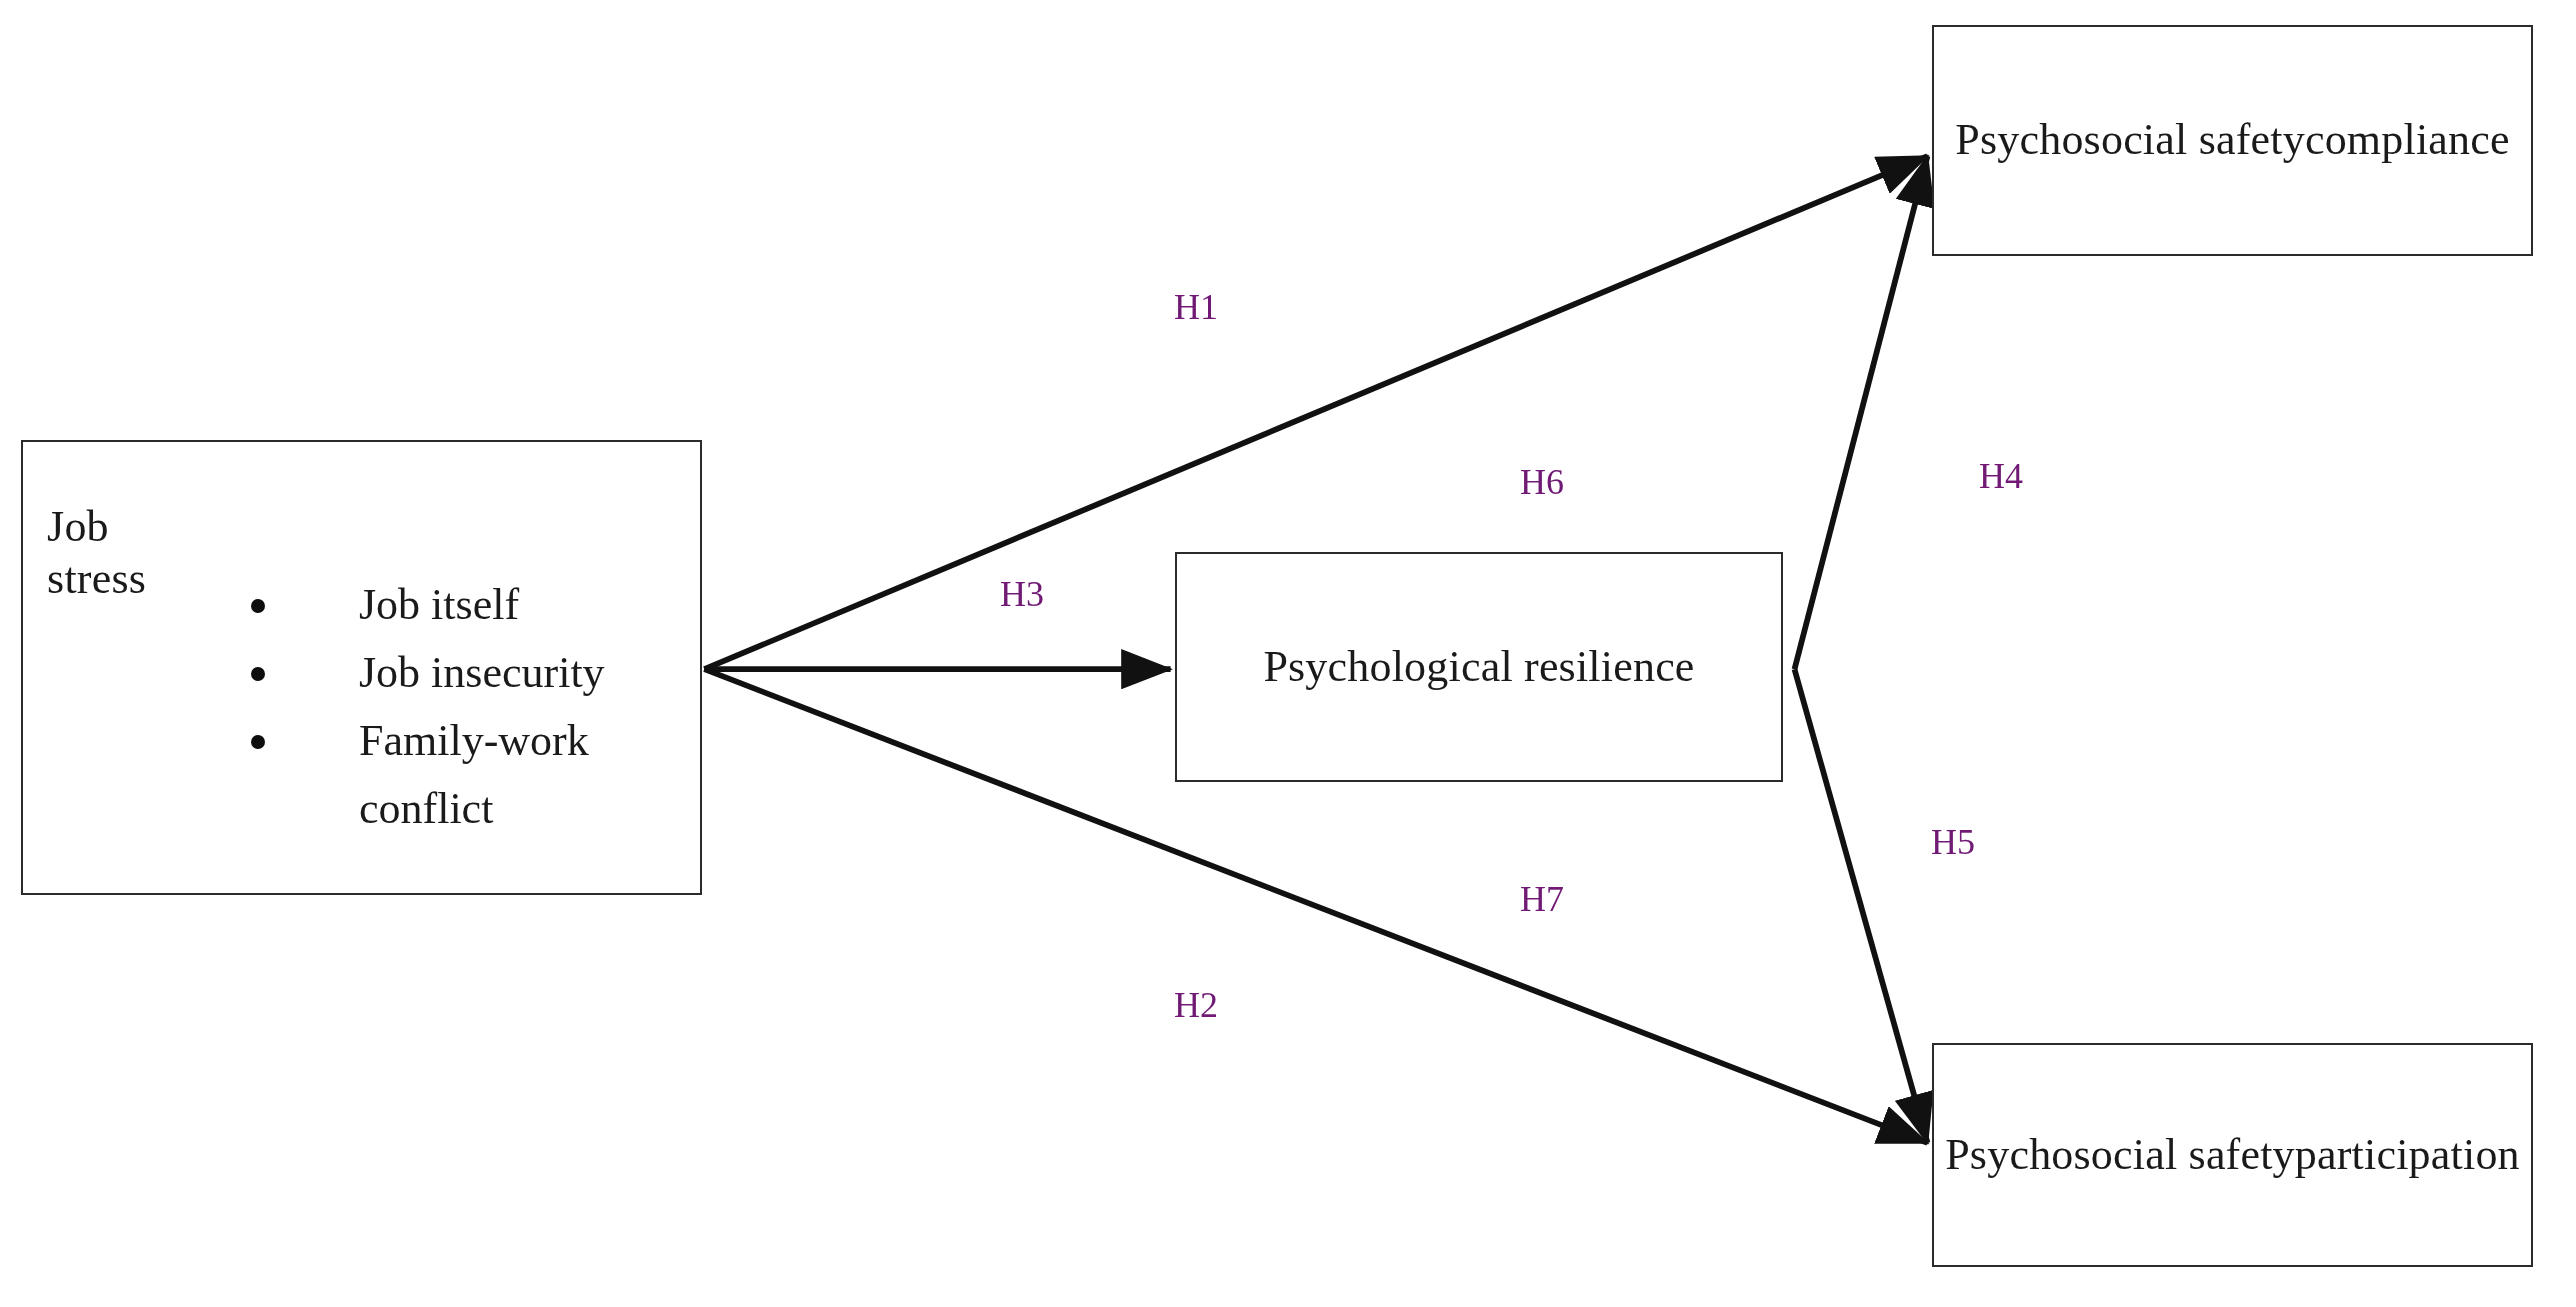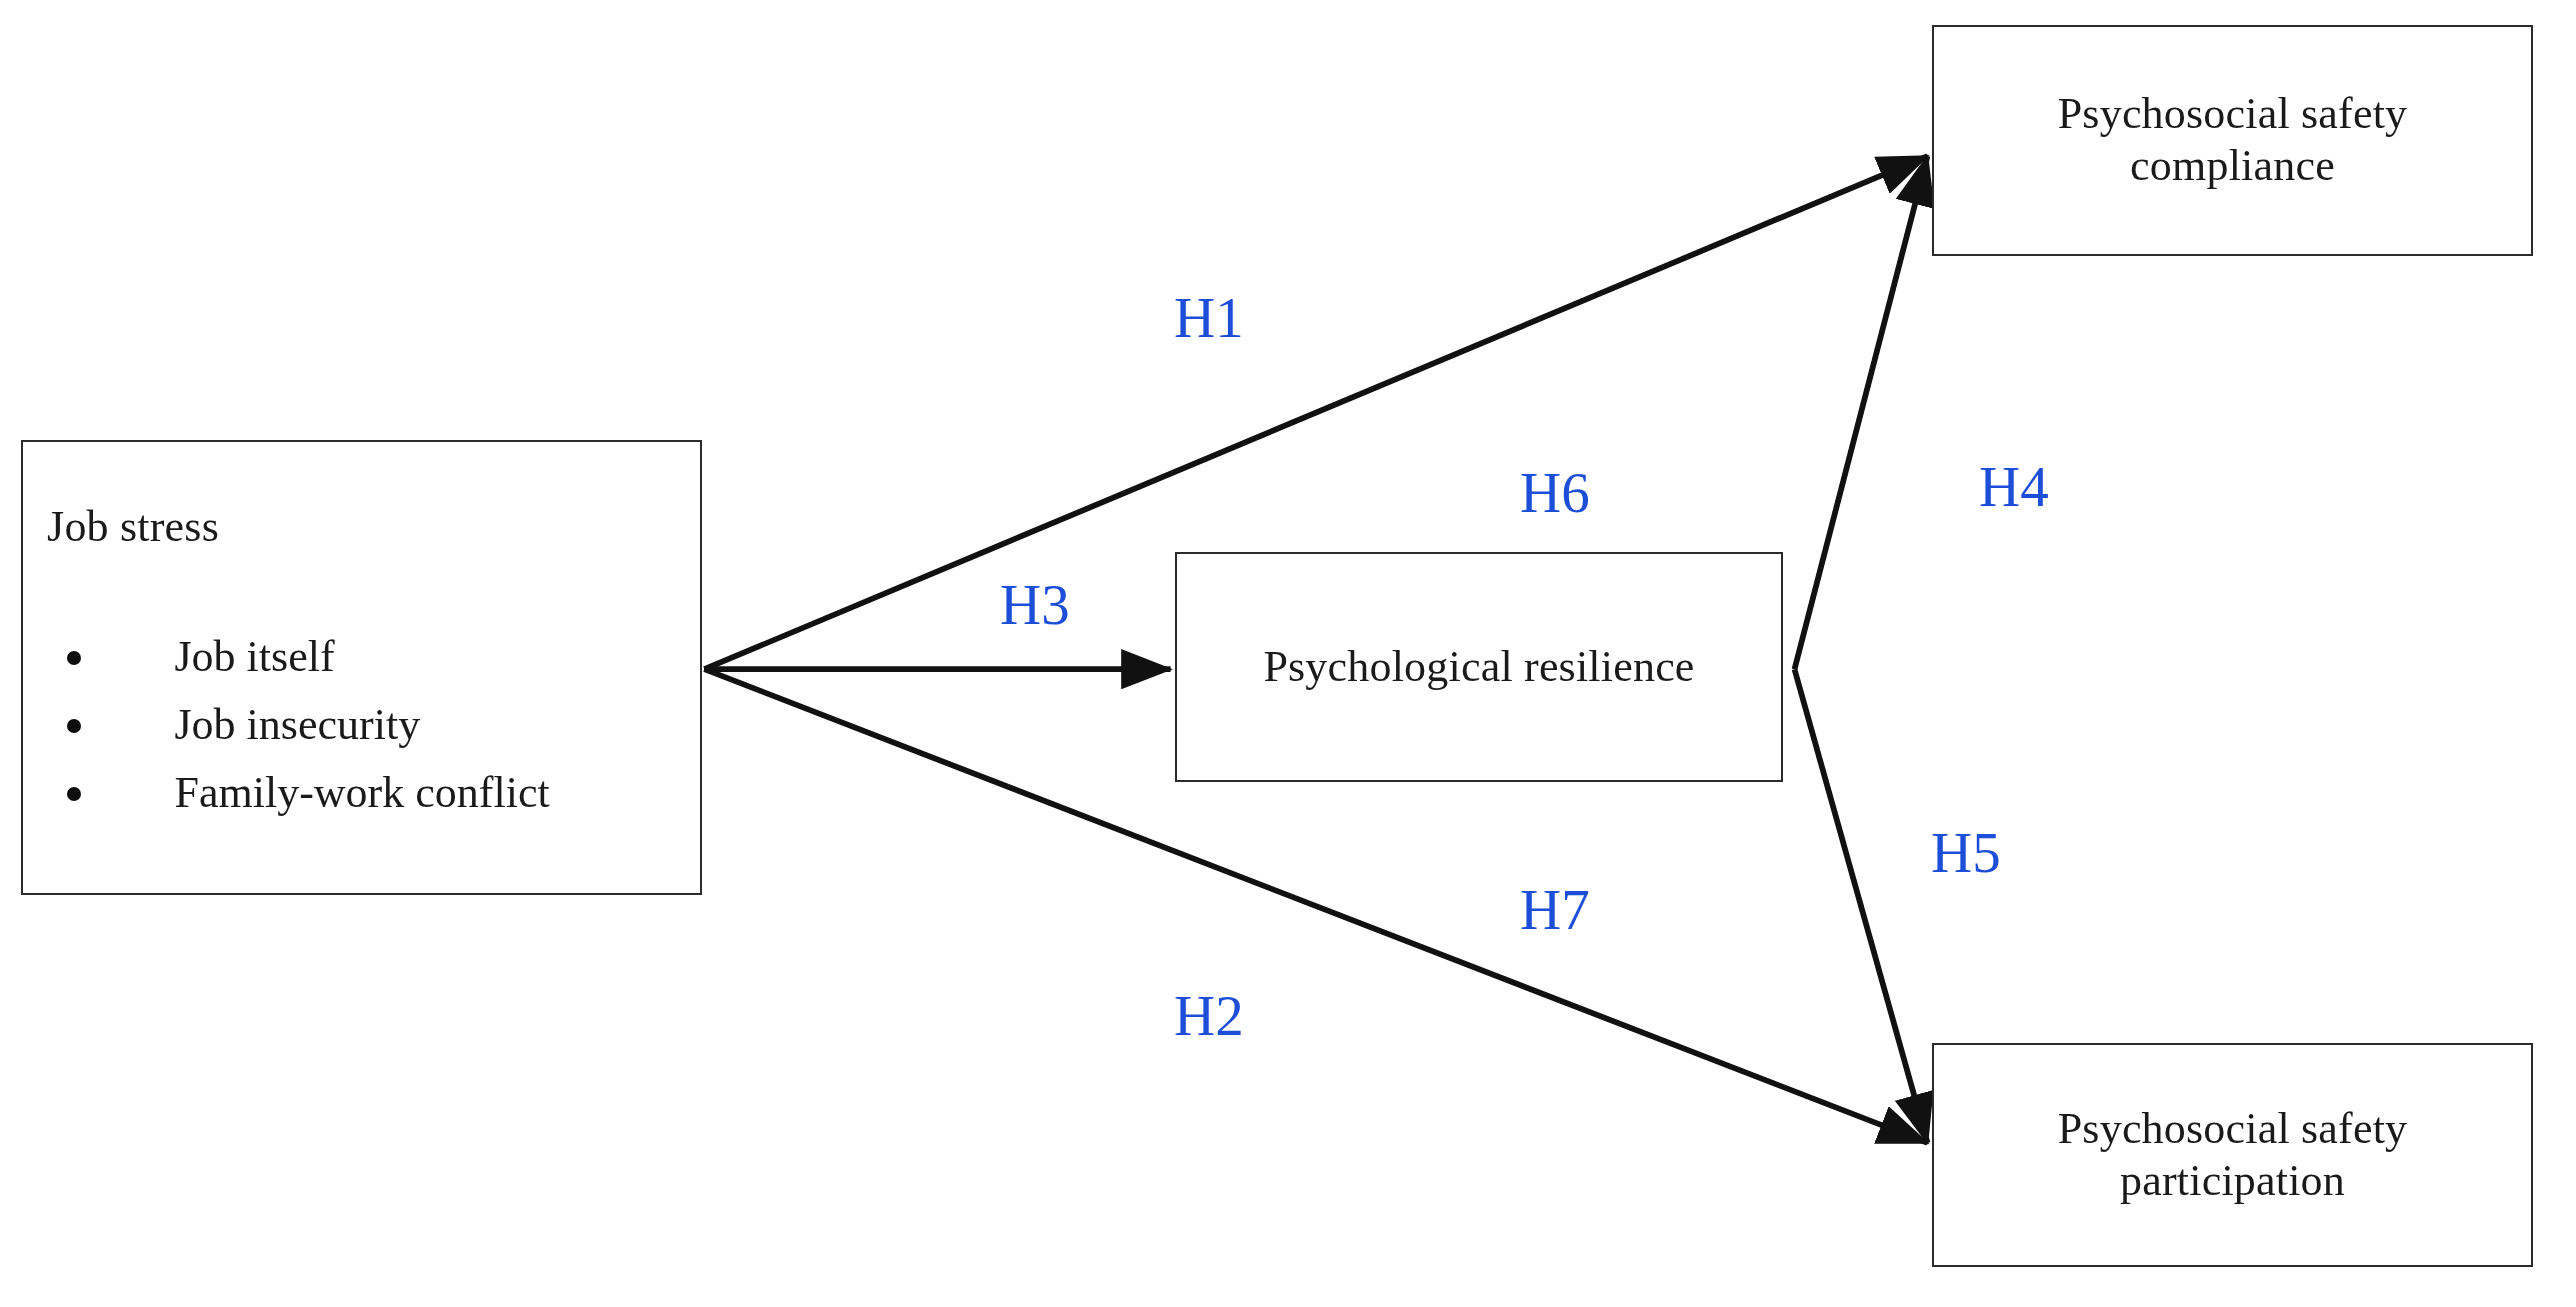--- a/index.html
+++ b/index.html
@@ -23,21 +23,21 @@
     height: 1308px;
   }
 
   
   .node {
     position: absolute;
     box-sizing: border-box;
     background: #ffffff;
     border: 2.5px solid #2b2b2b;
     display: flex;
-    flex-direction: column;
+    flex-direction: row;
     justify-content: center;
   }
   .node-center {
     align-items: center;
     text-align: center;
   }
   .node-title {
     font-size: 44px;
     line-height: 1.18;
     color: #1a1a1a;
@@ -97,23 +97,23 @@
   #node-participation {
     left: 1932px;
     top: 1043px;
     width: 601px;
     height: 224px;
   }
 
   
   .edge-label {
     position: absolute;
-    font-size: 57px;
+    font-size: 36px;
     line-height: 1;
-    color: #1d4ed8;
+    color: #701a75;
     white-space: nowrap;
   }
   #label-h1 { left: 1174px; top: 289px; }
   #label-h3 { left: 1000px; top: 576px; }
   #label-h6 { left: 1520px; top: 464px; font-family: Liberation Serif, serif; }
   #label-h4 { left: 1931px; top: 458px; margin-left: 48px; }
   #label-h7 { left: 1520px; top: 881px; }
   #label-h5 { left: 1931px; top: 824px; }
   #label-h2 { left: 1174px; top: 987px; }
 </style>

